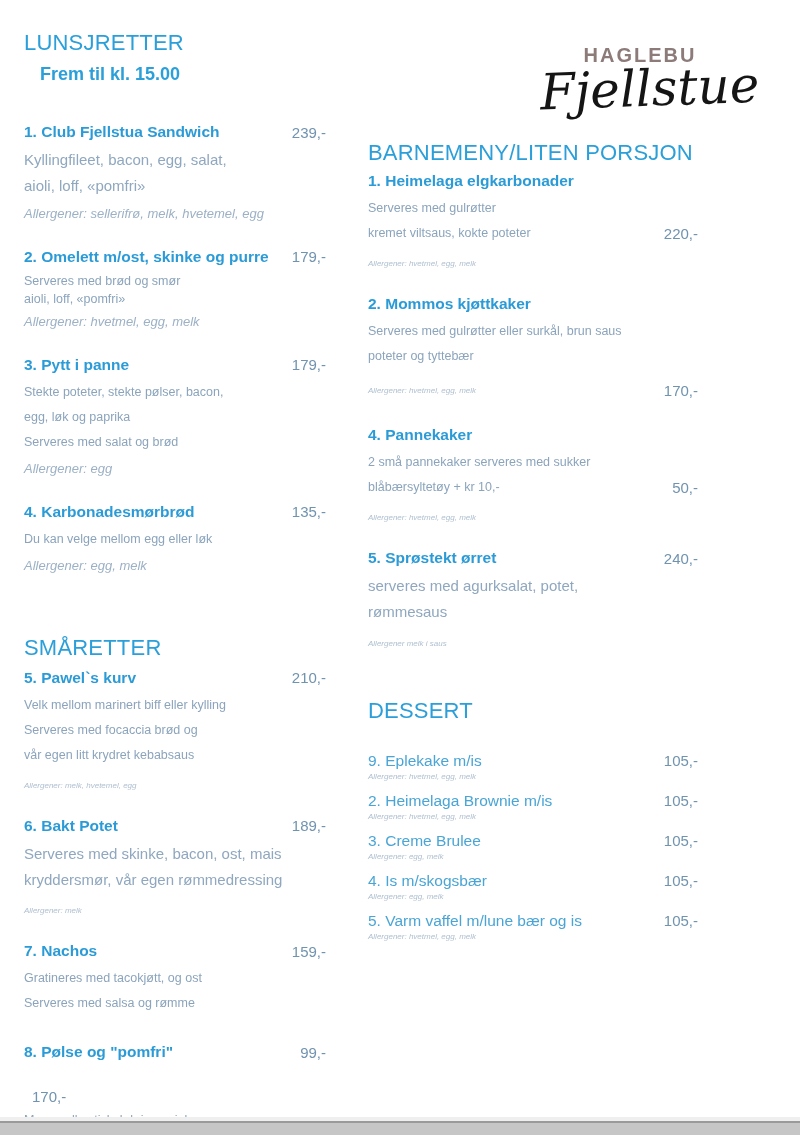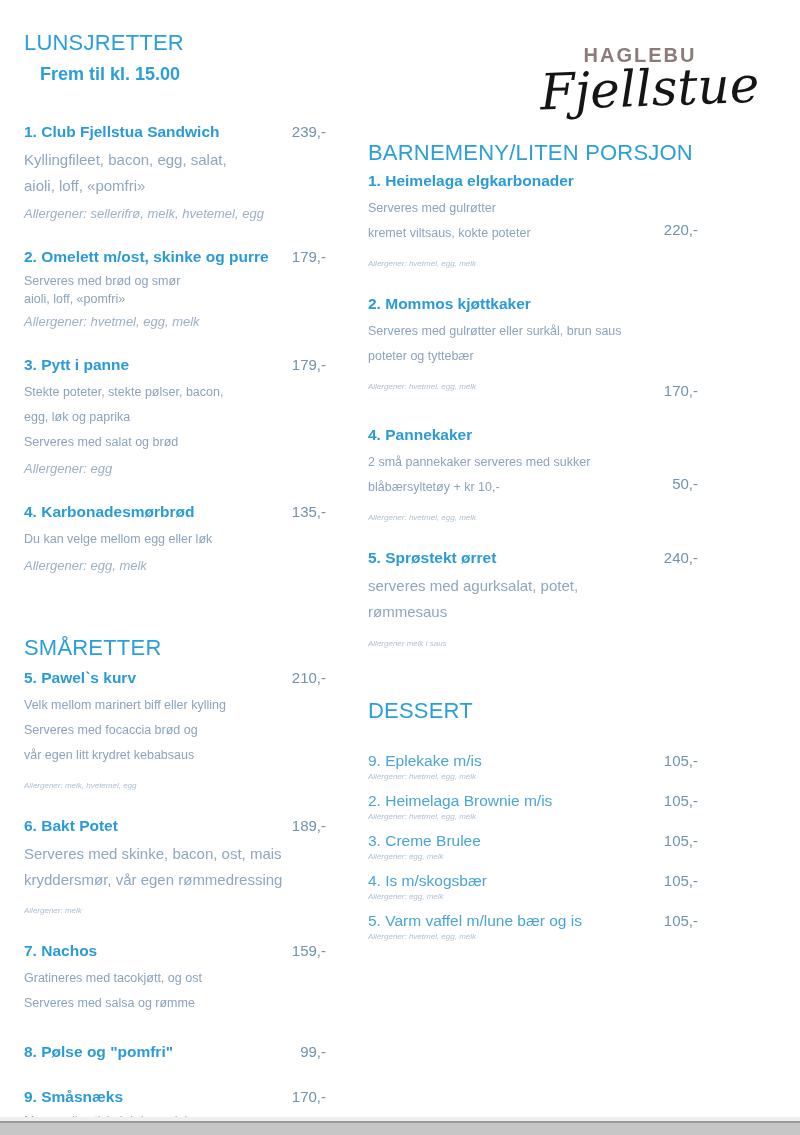--- a/index.html
+++ b/index.html
@@ -16,21 +16,21 @@
   .logo-top{color:#8c7b79;font-weight:bold;font-size:20px;letter-spacing:2px}
   .logo-script{
     font-family:"DejaVu Serif",serif;font-style:italic;font-size:50px;
     color:#151515;line-height:1.05;margin-top:-4px;transform:rotate(-2deg);
   }
 
   .sec-header{color:#2b9fd9;font-size:22px;font-weight:normal;margin:0 0 10px;letter-spacing:.2px}
   .sub{color:#2b9fd9;font-size:18px;font-weight:bold;margin:-2px 16px 38px}
 
   .item{margin-bottom:27px}
-  .row{display:flex;justify-content:space-between;align-items:flex-start}
+  .row{display:flex;justify-content:space-between;align-items:center}
   .txt{flex:1 1 auto}
   .price{color:#7093af;font-size:15px;margin-left:8px;white-space:nowrap}
 
   .l-title{margin-bottom:6px}
   .l-title .txt{color:#2b9bd7;font-weight:bold;font-size:15.5px}
   .l-title-light .txt{color:#4aa5d6;font-size:15.5px}
   .l-desc .txt{color:#8ba4bc;font-size:12.5px;line-height:2.0}
   .l-desc-tight .txt{color:#8ba4bc;font-size:12.5px;line-height:1.45}
   .l-desc-lg .txt{color:#8fa7bf;font-size:15px;line-height:1.75}
   .l-allergen{margin-top:6px}
@@ -178,21 +178,20 @@
           </div>
         </div>
         <div class="item">
           <div class="row l-title">
             <span class="txt">8. Pølse og "pomfri"</span>
             <span class="price">99,-</span>
           </div>
         </div>
         <div class="item">
           <div class="row l-title">
-            <span class="txt">9. Småsnæks</span>
             <span class="price">170,-</span>
           </div>
           <div class="row l-desc-tight">
             <span class="txt">Mozzerella stick, løkringer, jalapenospos,</span>
           </div>
           <div class="row l-desc-tight">
             <span class="txt">"pomfri" og dip</span>
           </div>
         </div>
       </section>

